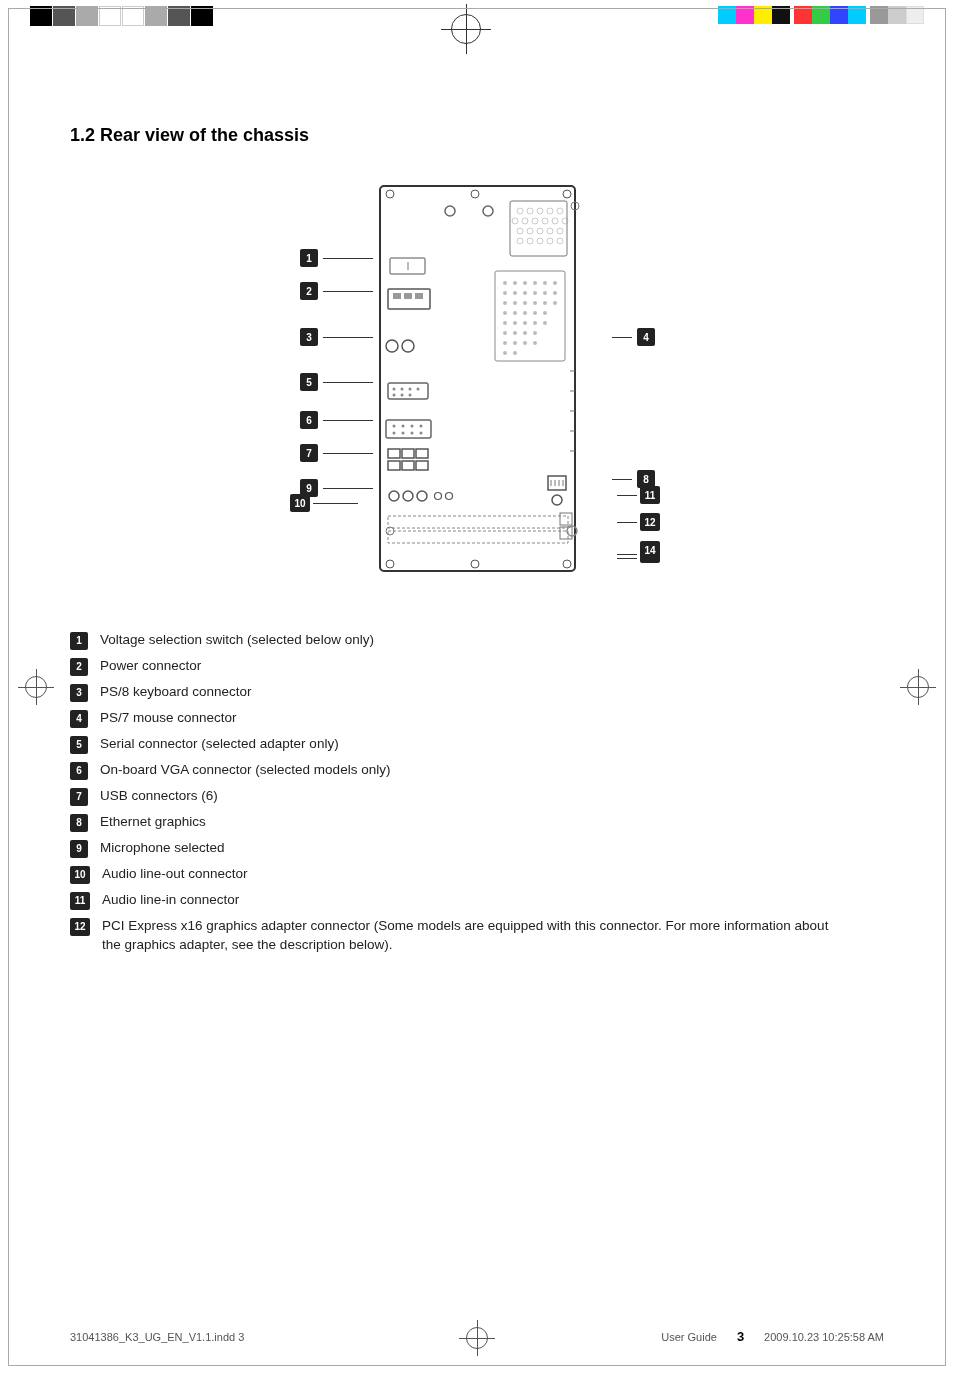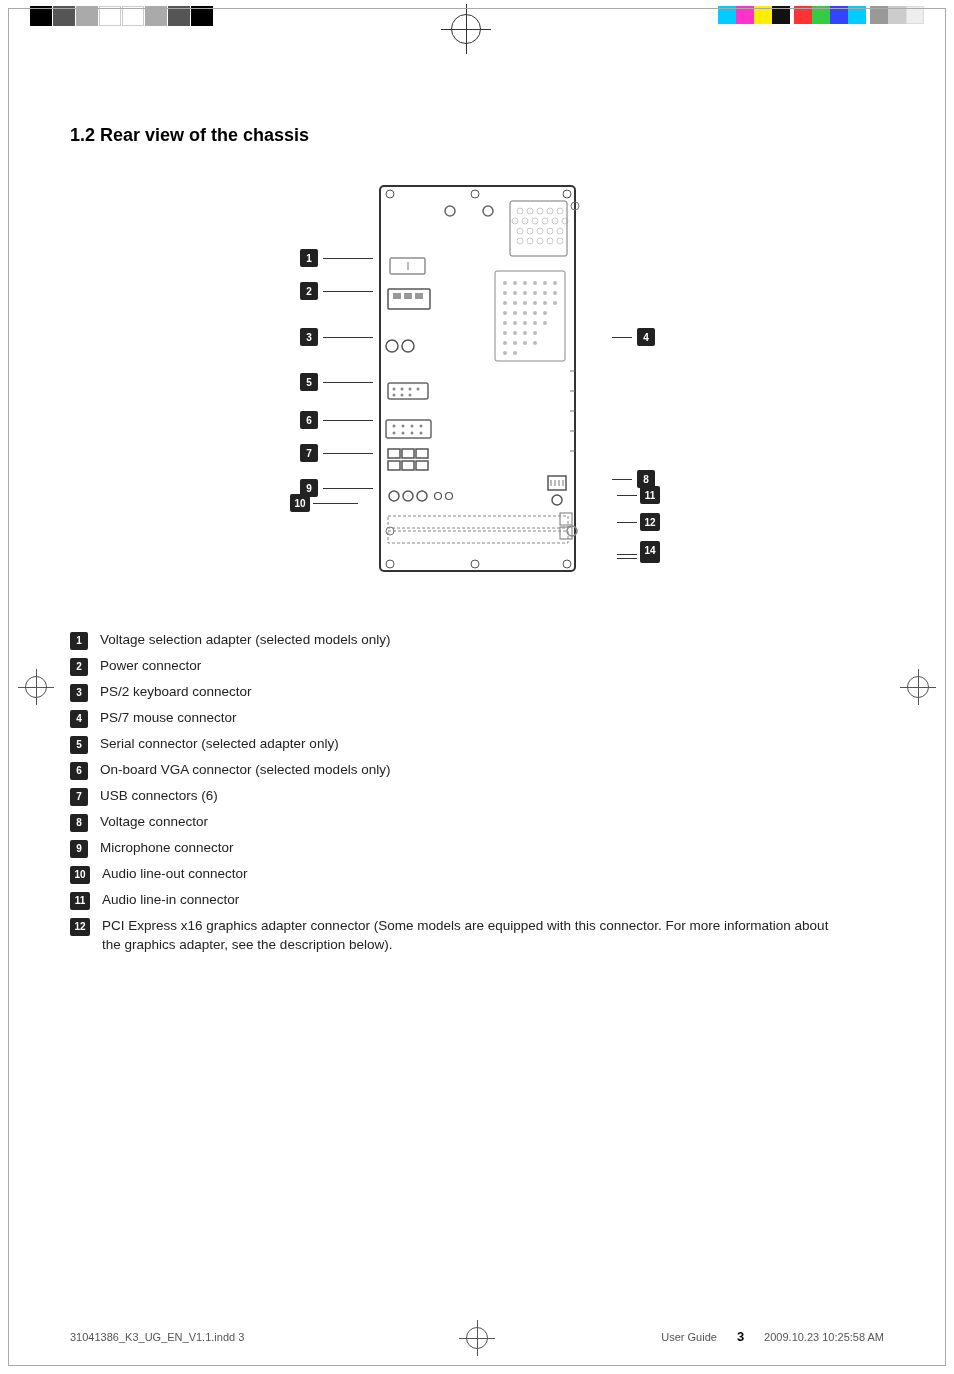--- a/index.html
+++ b/index.html
@@ -471,53 +471,53 @@
           <div class="badge" style="width:20px;">14</div>
         </div>
       </div>
 
     </div>
   </div>
 
   <ul class="legend-list">
     <li class="legend-item">
       <div class="badge">1</div>
-      <span class="legend-text">Voltage selection adapter (selected models only)</span>
+      <span class="legend-text">Voltage selection switch (selected below only)</span>
     </li>
     <li class="legend-item">
       <div class="badge">2</div>
       <span class="legend-text">Power connector</span>
     </li>
     <li class="legend-item">
       <div class="badge">3</div>
-      <span class="legend-text">PS/2 keyboard connector</span>
+      <span class="legend-text">PS/8 keyboard connector</span>
     </li>
     <li class="legend-item">
       <div class="badge">4</div>
       <span class="legend-text">PS/7 mouse connector</span>
     </li>
     <li class="legend-item">
       <div class="badge">5</div>
       <span class="legend-text">Serial connector (selected adapter only)</span>
     </li>
     <li class="legend-item">
       <div class="badge">6</div>
       <span class="legend-text">On-board VGA connector (selected models only)</span>
     </li>
     <li class="legend-item">
       <div class="badge">7</div>
       <span class="legend-text">USB connectors (6)</span>
     </li>
     <li class="legend-item">
       <div class="badge">8</div>
-      <span class="legend-text">Voltage connector</span>
+      <span class="legend-text">Ethernet graphics</span>
     </li>
     <li class="legend-item">
       <div class="badge">9</div>
-      <span class="legend-text">Microphone connector</span>
+      <span class="legend-text">Microphone selected</span>
     </li>
     <li class="legend-item">
       <div class="badge" style="width:20px;">10</div>
       <span class="legend-text">Audio line-out connector</span>
     </li>
     <li class="legend-item">
       <div class="badge" style="width:20px;">11</div>
       <span class="legend-text">Audio line-in connector</span>
     </li>
     <li class="legend-item" style="align-items:flex-start;">

